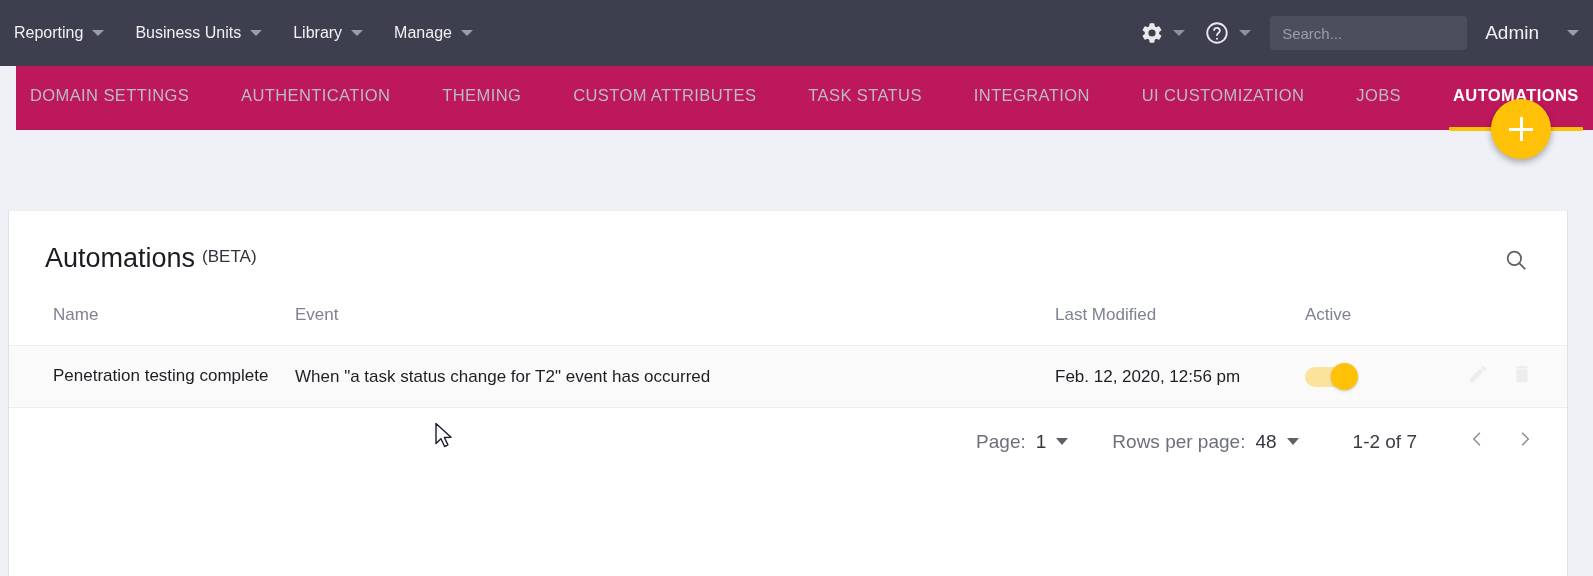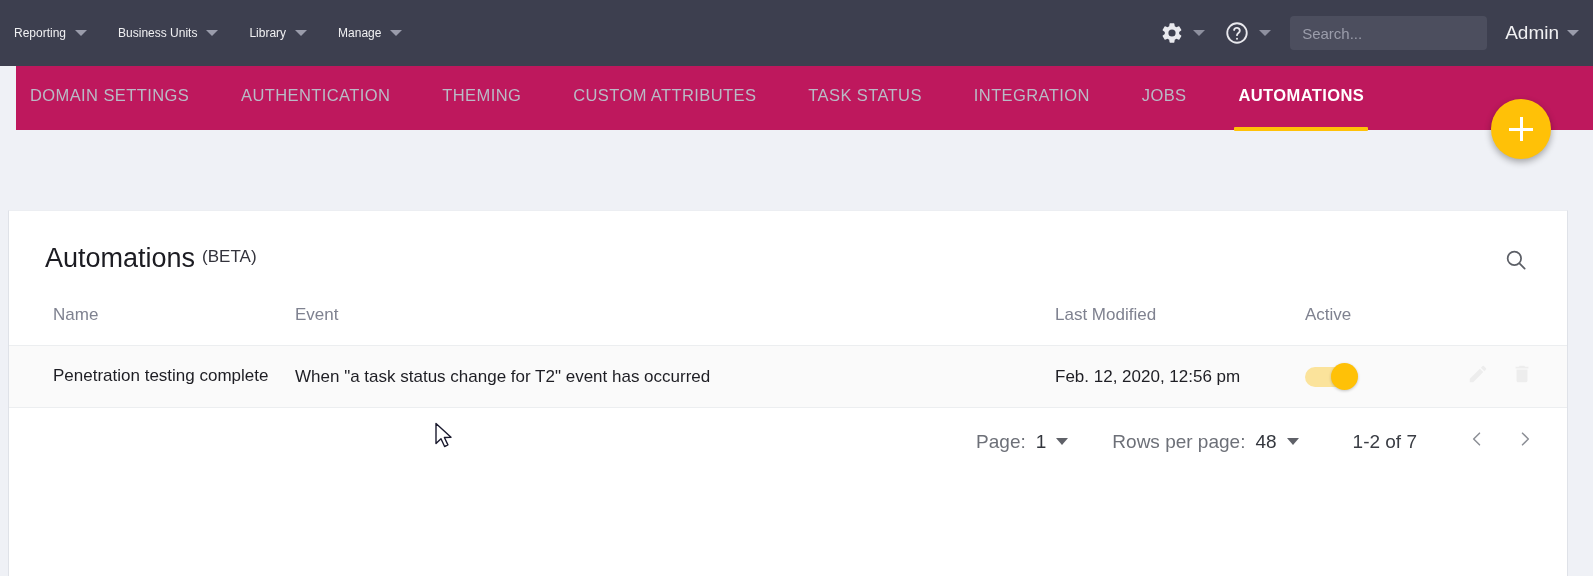--- a/index.html
+++ b/index.html
@@ -13,21 +13,21 @@
 
   
   .topbar {
     position: absolute; left: 0; top: 0; width: 1593px; height: 66px;
     background: #3d3f4f;
     display: flex; align-items: center;
   }
   .nav-left { display: flex; align-items: center; padding-left: 14px; }
   .nav-item {
     display: flex; align-items: center; gap: 9px;
-    color: #f0f0f2; font-size: 12px; margin-right: 31px; cursor: pointer;
+    color: #f0f0f2; font-size: 16px; margin-right: 31px; cursor: pointer;
     white-space: nowrap;
   }
   .caret-down {
     width: 0; height: 0; border-left: 6px solid transparent;
     border-right: 6px solid transparent; border-top: 6px solid #9a9cab;
   }
   .nav-right {
     margin-left: auto; display: flex; align-items: center;
     padding-right: 14px; gap: 0;
   }
@@ -40,21 +40,21 @@
     margin-left: 9px; margin-right: 19px;
   }
   .search-box {
     width: 197px; height: 34px; background: #4c4e5e; border: none;
     border-radius: 4px; color: #84cc16; font-size: 15px;
     padding: 0 12px; outline: none;
     font-family: "Liberation Sans", sans-serif;
   }
   .search-box::placeholder { color: #9b9dab; }
   .admin {
-    display: flex; align-items: center; gap: 8px; margin-left: 18px;
+    display: flex; align-items: center; gap: 28px; margin-left: 18px;
     color: #f0f0f2; font-size: 19px; cursor: pointer;
   }
 
   
   .tabbar {
     position: absolute; left: 16px; top: 66px; width: 1593px; height: 64px;
     background: #be185d;
   }
   .tabs {
     display: flex; align-items: flex-start; height: 100%;
@@ -211,20 +211,21 @@
   </div>
 
   <div class="tabbar">
     <div class="tabs">
       <div class="tab"><span>DOMAIN SETTINGS</span></div>
       <div class="tab"><span>AUTHENTICATION</span></div>
       <div class="tab"><span>THEMING</span></div>
       <div class="tab"><span>CUSTOM ATTRIBUTES</span></div>
       <div class="tab"><span>TASK STATUS</span></div>
       <div class="tab"><span>INTEGRATION</span></div>
+      <div class="tab"><span>UI CUSTOMIZATION</span></div>
       <div class="tab"><span>JOBS</span></div>
       <div class="tab active"><span>AUTOMATIONS</span></div>
     </div>
   </div>
 
   <button class="fab">
     <span class="plus-h"></span>
     <span class="plus-v"></span>
   </button>
 

